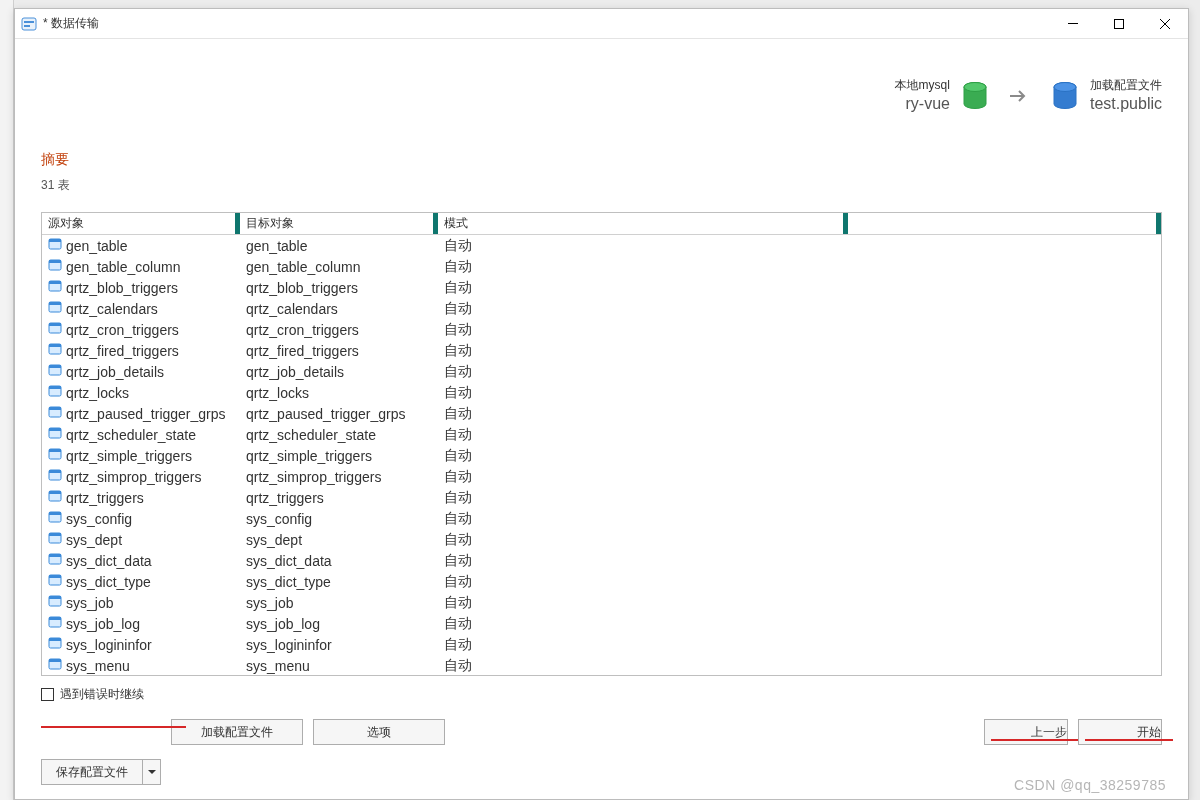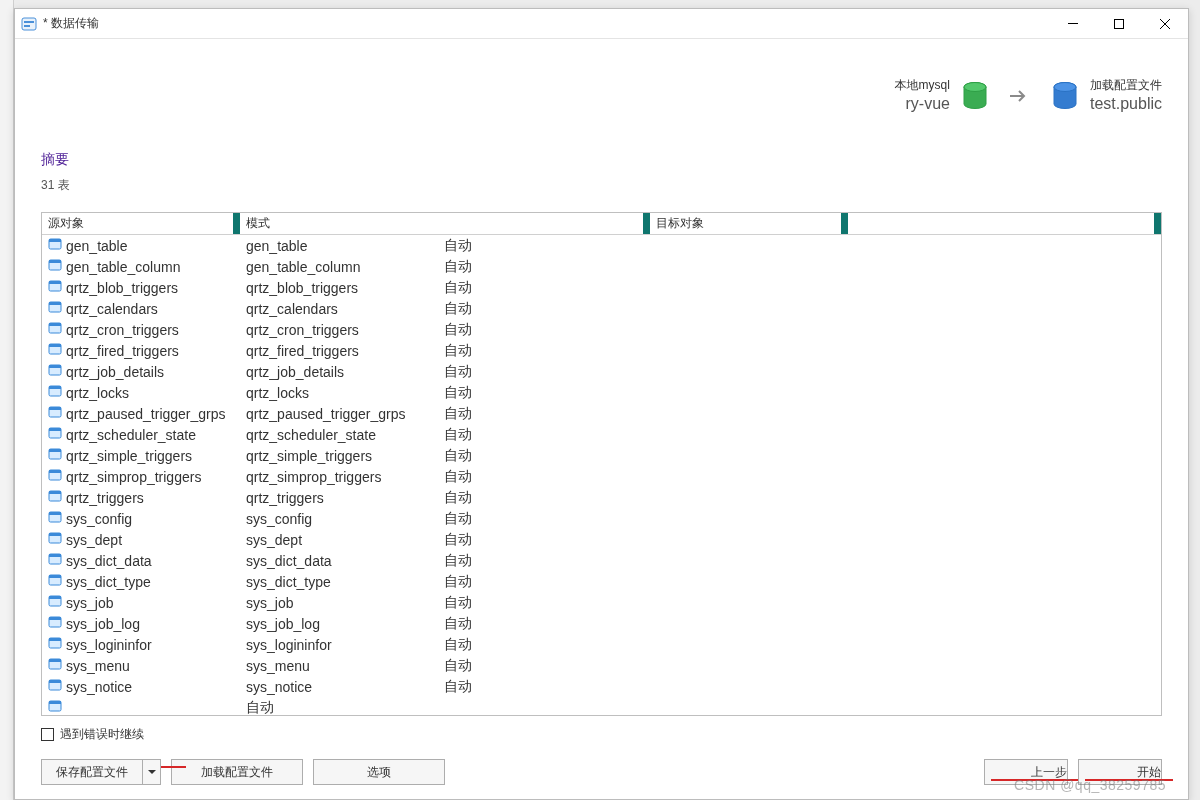--- a/index.html
+++ b/index.html
@@ -20,52 +20,52 @@
   .win-controls { display: flex; height: 100%; }
   .win-btn { width: 46px; height: 100%; display: flex; align-items: center; justify-content: center; cursor: pointer; }
   .win-btn svg { pointer-events: none; }
   .content { flex: 1; display: flex; flex-direction: column; padding: 0 26px 14px 26px; overflow: hidden; }
   .diagram { height: 86px; display: flex; align-items: center; justify-content: flex-end; gap: 22px; margin-top: 14px; }
   .db-block { display: flex; align-items: center; gap: 12px; }
   .db-labels { line-height: 1.35; }
   .db-labels .line1 { font-size: 12px; }
   .db-labels .line2 { font-size: 16px; color: #555; }
   .summary { margin-top: 12px; }
-  .summary-title { color: #4c1d95; font-size: 14px; margin-bottom: 8px; }
+  .summary-title { color: #c2410c; font-size: 14px; margin-bottom: 8px; }
   .summary-count { color: #555; margin-bottom: 18px; }
   .table-wrap {
     flex: 1; border: 1px solid #bfbfbf; position: relative; overflow: hidden;
     display: flex; flex-direction: column; min-height: 0;
   }
   .thead {
     display: flex; align-items: center; height: 22px; border-bottom: 1px solid #d0d0d0;
     background: #fff; font-size: 12px; color: #333; flex-shrink: 0;
   }
   .th, .td { padding-left: 6px; }
   .col-src { width: 198px; flex-shrink: 0; }
   .col-dst { width: 198px; flex-shrink: 0; }
   .col-mode { width: 410px; flex-shrink: 0; }
   .col-rest { flex: 1; }
-  .th { border-right: 7px solid #0f766e; height: 100%; display: flex; align-items: center; }
+  .th { border-right: 5px solid #0f766e; height: 100%; display: flex; align-items: center; }
   .tbody { overflow-y: scroll; flex: 1; }
   .row { display: flex; align-items: center; height: 21px; font-size: 14px; }
   .row .td { display: flex; align-items: center; gap: 4px; }
   .tbl-icon { width: 14px; height: 14px; flex-shrink: 0; }
   .checks { margin-top: 10px; display: flex; flex-direction: column; gap: 6px; }
   .check-row { display: flex; align-items: center; gap: 6px; cursor: pointer; }
   .check-box { width: 13px; height: 13px; border: 1px solid #333; display: inline-flex; align-items: center; justify-content: center; background: #fff; }
   .check-box.checked::after { content: "✓"; font-size: 11px; line-height: 1; color: #000; }
   .redline { position: absolute; height: 2px; background: #d62728; }
   .footer { margin-top: 16px; display: flex; gap: 10px; }
   .footer .spacer { flex: 1; }
   .btn {
     height: 26px; border: 1px solid #adadad; background: #f6f6f6; display: inline-flex;
     align-items: center; justify-content: center; font-size: 12px; cursor: pointer; user-select: none;
   }
-  .btn.save { width: 120px; padding-right: 18px; position: relative; }
+  .btn.save { width: 120px; padding-right: 18px; position: relative; margin-top: 40px; }
   .btn.save .drop { position: absolute; right: 0; top: 0; width: 18px; height: 24px; border-left: 1px solid #adadad; display: flex; align-items: center; justify-content: center; }
   .btn.normal { width: 132px; }
   .btn.fbtn { width: 84px; justify-content: flex-end; }
   .watermark { position: absolute; right: 22px; bottom: 6px; color: rgba(120,120,120,0.55); font-size: 14px; letter-spacing: .5px; pointer-events: none; }
   
   .cyl { width: 26px; height: 28px; }
   .arrow { width: 20px; height: 20px; display:flex; align-items:center; justify-content:center; }
   
   .bg-strip { position:absolute; left:0; background:#f3f3f3; border-right:1px solid #cfcfcf; }
   .bg-strip.a { top:0; width:14px; height:800px; }
@@ -144,22 +144,22 @@
     </div>
 
     <div class="summary">
       <div class="summary-title">摘要</div>
       <div class="summary-count">31 表</div>
     </div>
 
     <div class="table-wrap">
       <div class="thead">
         <div class="th col-src">源对象</div>
+        <div class="th col-dst">目标对象</div>
         <div class="th col-mode">模式</div>
-        <div class="th col-dst">目标对象</div>
         <div class="th col-rest"></div>
       </div>
       <div class="tbody" id="tbody">
           <div class="row">
             <div class="td col-src">
               <span><svg class="tbl-icon" viewBox="0 0 14 14">
                   <rect x="1" y="2" width="12" height="10" rx="1.5" fill="#d8ecff" stroke="#3b8ad9"></rect>
                   <rect x="1" y="2" width="12" height="3" fill="#3b8ad9"></rect>
                 </svg></span>
               <span>gen_table</span>

